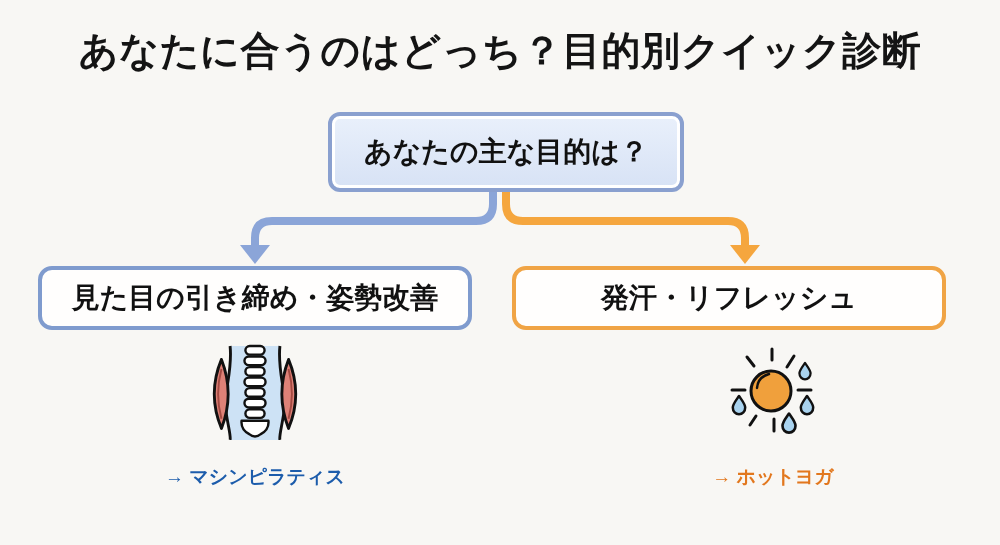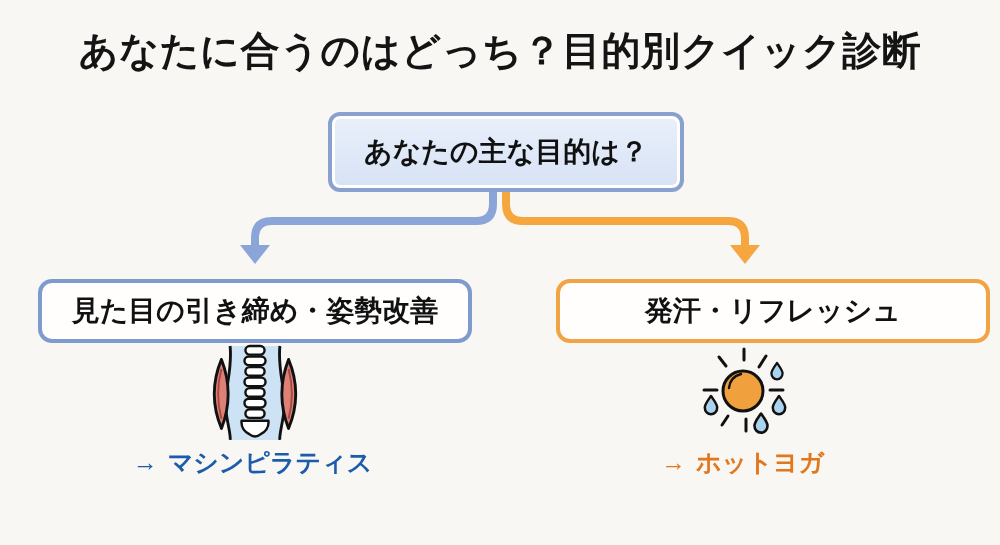--- a/index.html
+++ b/index.html
@@ -33,34 +33,33 @@
     margin-left:6px;
   }
   .branch-box {
     position:absolute; top:266px; width:434px; height:64px;
     box-sizing:border-box;
     background:#fffefd;
     border-radius:14px;
     display:flex; align-items:center; justify-content:center;
     font-size:28px; font-weight:800; color:#111;
     z-index:1;
-    margin-top:13px;
   }
   .branch-left  { left:38px;  border:4px solid #7f9bce; }
-  .branch-right { left:556px; border:4px solid #f0a445; }
+  .branch-right { left:512px; border:4px solid #f0a445; }
   .column {
     position:absolute; top:344px; width:434px;
     text-align:center; z-index:1;
   }
   .col-left  { left:38px; }
-  .col-right { left:528px; }
+  .col-right { left:556px; }
   .icon-svg { display:block; margin:0 auto; }
   .result {
-    margin-top:8px;
-    font-size:25px; font-weight:800; line-height:34px;font-family:Liberation Mono, monospace;
+    margin-top:20px;
+    font-size:19px; font-weight:800; line-height:34px;
   }
   .result-left  { color:#1c5cab; }
   .result-right { color:#e2771d; }
   .note {
     margin-top:6px;
     font-size:21px; line-height:26px;
     color:#8b9097; letter-spacing:0.5px;
   }
 </style>
 </head>

